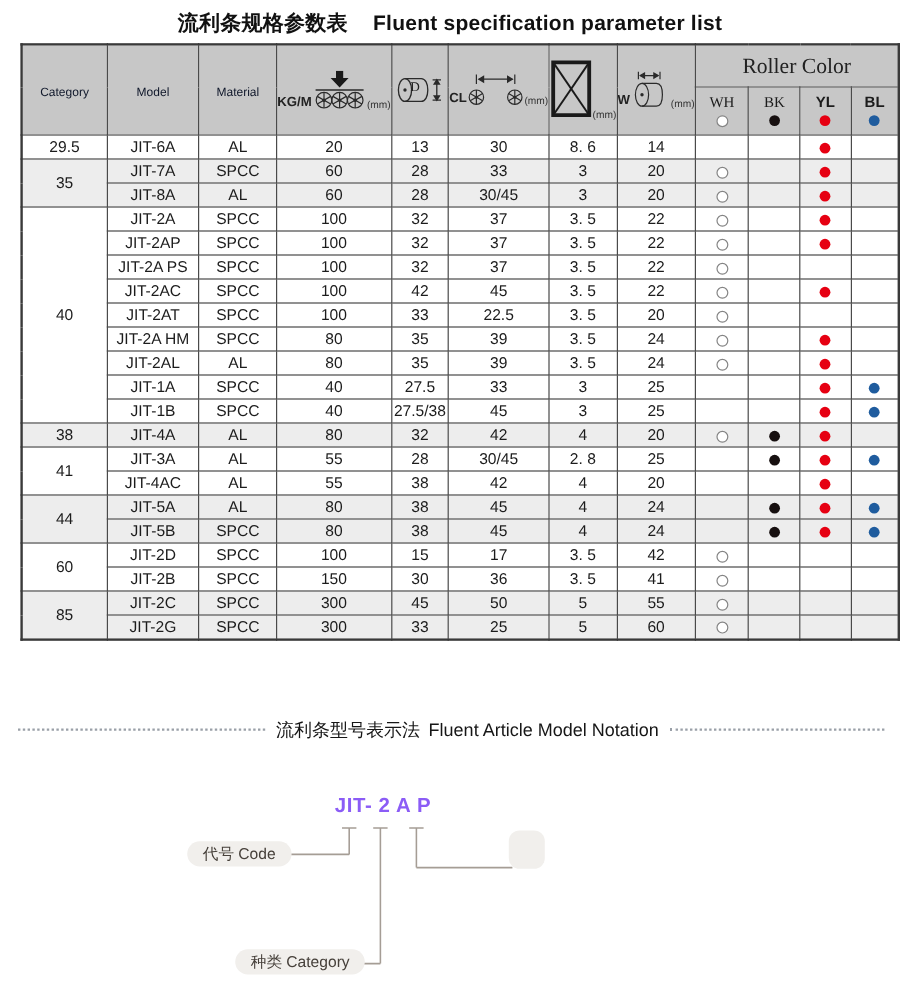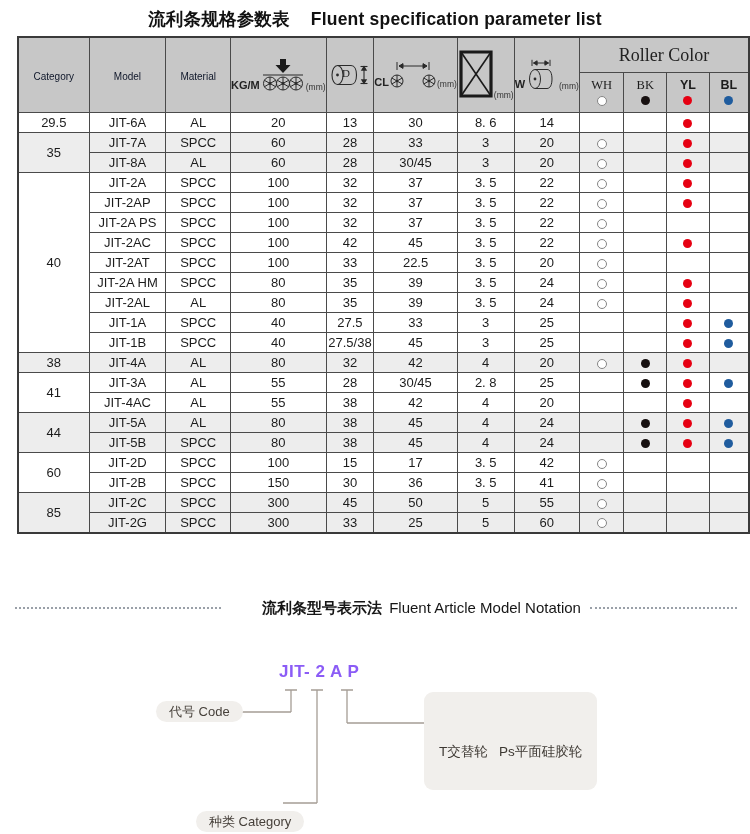--- a/index.html
+++ b/index.html
@@ -58,35 +58,35 @@
 
   
   .section-divider {
     position:absolute; top:598px; left:0; width:750px; height:20px;
     display:flex; align-items:center;
   }
   .dotline { border-top:2px dotted #9aa0a8; height:0; }
   .dotline.left { width:206px; margin-left:15px; }
   .dotline.right { flex:1; margin-right:13px; }
   .sec-title { white-space:nowrap; padding:0 9px; font-size:15px; color:#161616; }
-  .sec-title .zh { font-weight:bold;margin-left:32px; }
+  .sec-title .zh { font-weight:normal; }
   .sec-title .en { font-weight:normal; margin-left:3px; }
 
   .model-code {
     position:absolute; left:279px; top:662px; font-size:17px; font-weight:bold;
     color:#8b5cf6; letter-spacing:0.5px; white-space:pre;
   }
   #connector-lines { position:absolute; left:140px; top:685px; }
 
   .pill {
     position:absolute; background:#f1efec; border-radius:11px;
     font-size:13px; color:#46403a; padding:1px 13px; line-height:19px; white-space:nowrap;
   }
   .pill-code { left:156px; top:701px; }
-  .pill-category { left:196px; top:811px; }
+  .pill-category { left:196px; top:791px; }
   .wheel-box {
     position:absolute; left:424px; top:692px; background:#f1efec; border-radius:9px;
     padding:5px 15px; font-size:13.5px; line-height:22px; color:#3d3832; white-space:pre;
   }
 </style>
 </head>
 <body>
 
 <div class="page-title">
   <span class="zh">流利条规格参数表</span>
@@ -517,14 +517,13 @@
   <g stroke="#a59d95" stroke-width="1.3" fill="none">
     <path d="M145 5 H157 M151 5 V27 M93 27 H151"></path>
     <path d="M171 5 H183 M177 5 V118 M143 118 H177"></path>
     <path d="M201 5 H213 M207 5 V38 M207 38 H287"></path>
   </g>
 </svg>
 
 <div class="pill pill-code">代号 Code</div>
 <div class="pill pill-category">种类 Category</div>
 <div class="wheel-box">
-  <div>T交替轮   Ps平面硅胶轮</div>
 </div>
 
 </body></html>

